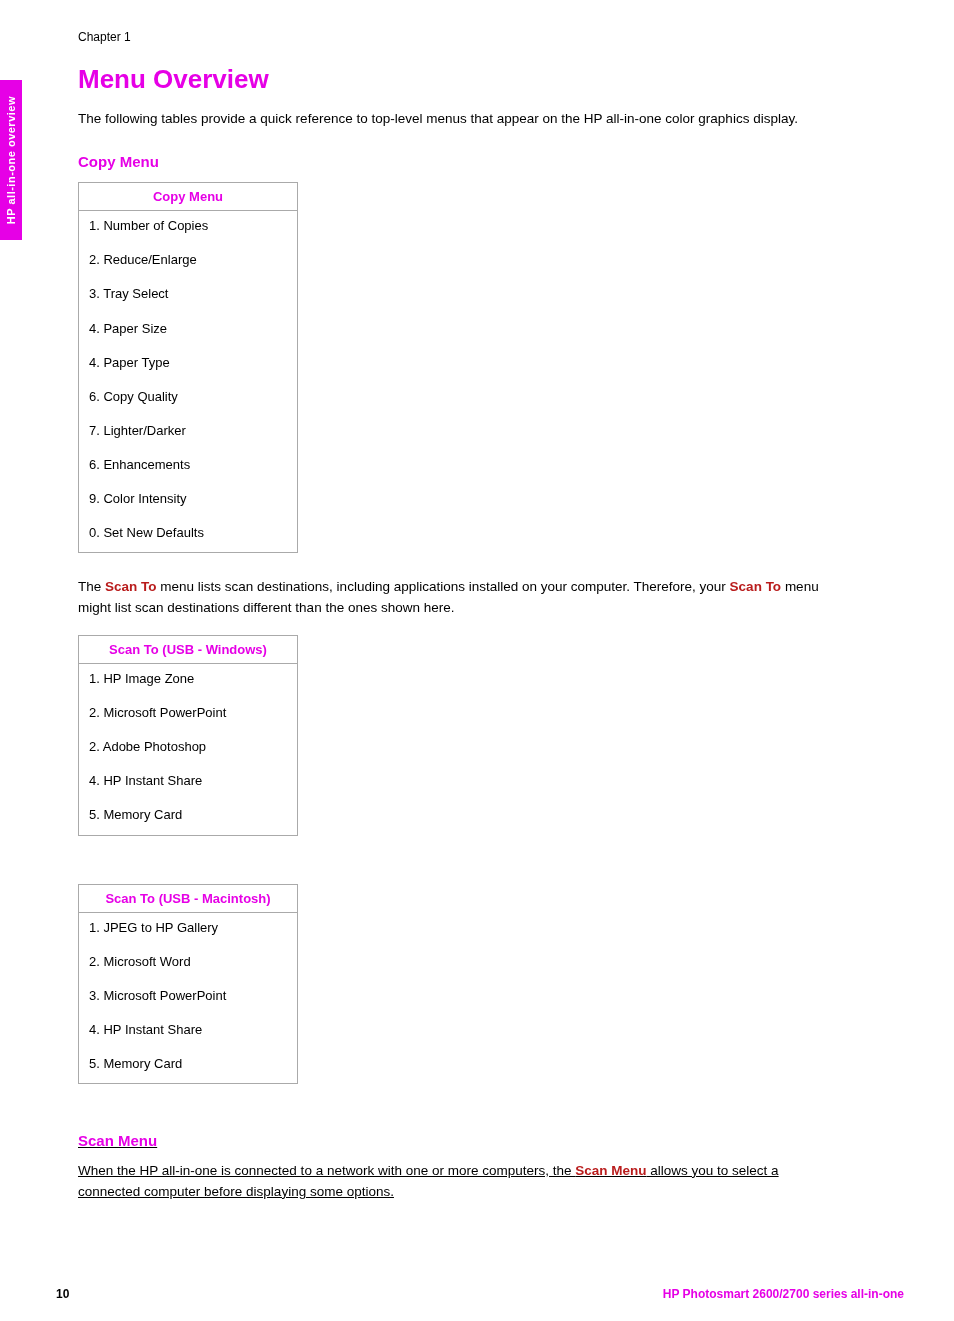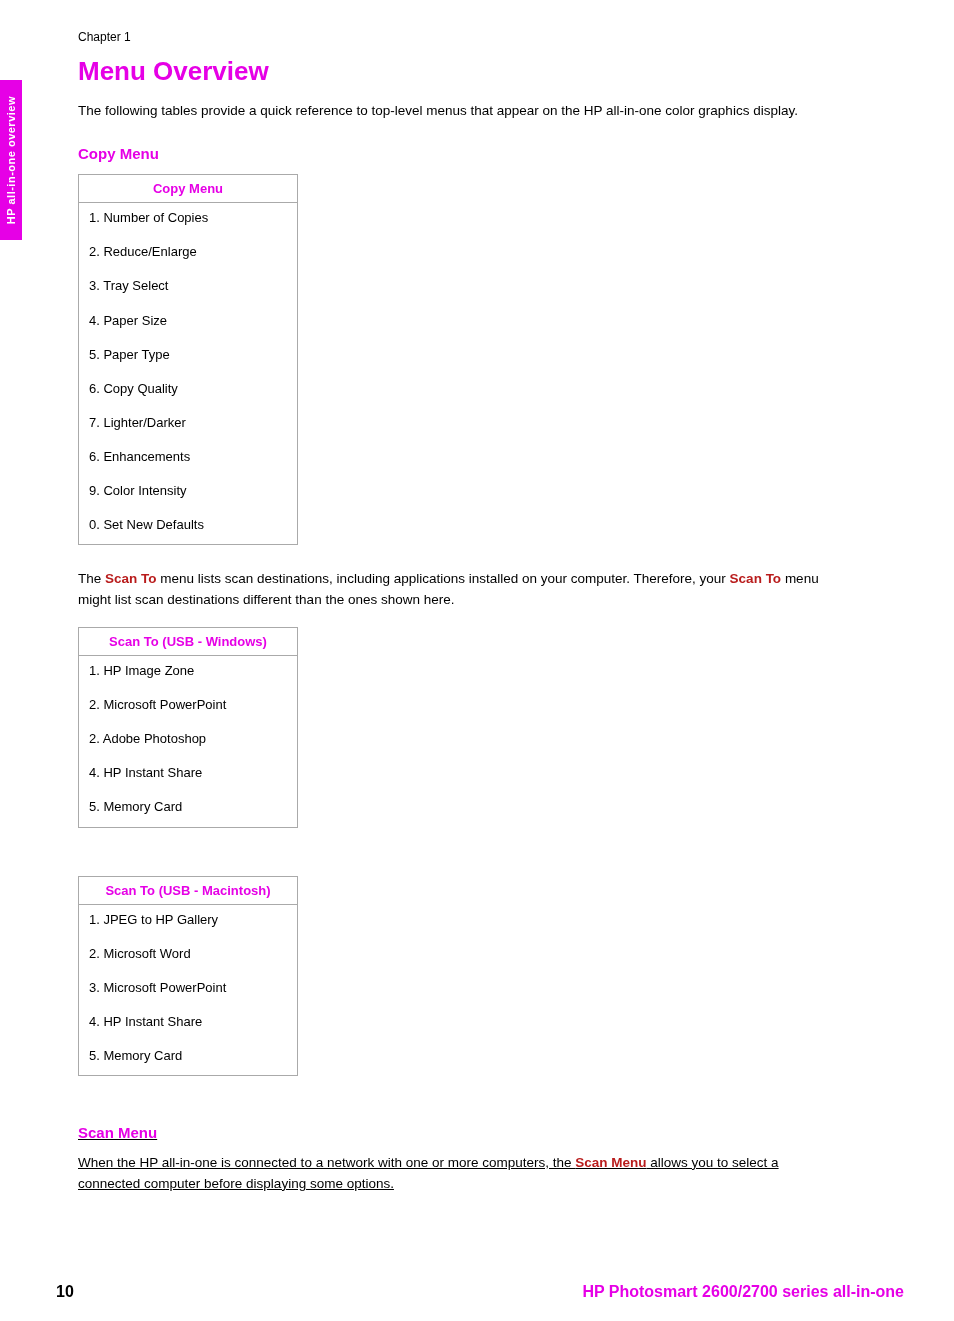--- a/index.html
+++ b/index.html
@@ -40,21 +40,21 @@
     
     .main-content {
       margin-left: 28px;
       padding: 30px 50px 50px 50px;
     }
 
     
     .chapter-label {
       font-size: 12px;
       color: #000;
-      margin-bottom: 12px;
+      margin-bottom: 20px;
     }
 
     
     .page-title {
       font-size: 26px;
       font-weight: bold;
       color: #e600e6;
       margin-bottom: 14px;
     }
 
@@ -120,21 +120,21 @@
 
     
     .page-footer {
       position: absolute;
       bottom: 20px;
       left: 0;
       right: 0;
       display: flex;
       justify-content: space-between;
       padding: 0 50px 0 56px;
-      font-size: 16px;
+      font-size: 12px;
       color: #000;
       margin-top: 24px;
     }
 
     .footer-page-num {
       font-weight: bold;
     }
 
     .footer-product {
       color: #e600e6;
@@ -179,21 +179,21 @@
           <tr>
             <td class="menu-table-row">2. Reduce/Enlarge</td>
           </tr>
           <tr>
             <td class="menu-table-row">3. Tray Select</td>
           </tr>
           <tr>
             <td class="menu-table-row">4. Paper Size</td>
           </tr>
           <tr>
-            <td class="menu-table-row">5. Paper Type</td>
+            <td class="menu-table-row">4. Paper Type</td>
           </tr>
           <tr>
             <td class="menu-table-row">6. Copy Quality</td>
           </tr>
           <tr>
             <td class="menu-table-row">7. Lighter/Darker</td>
           </tr>
           <tr>
             <td class="menu-table-row">6. Enhancements</td>
           </tr>

